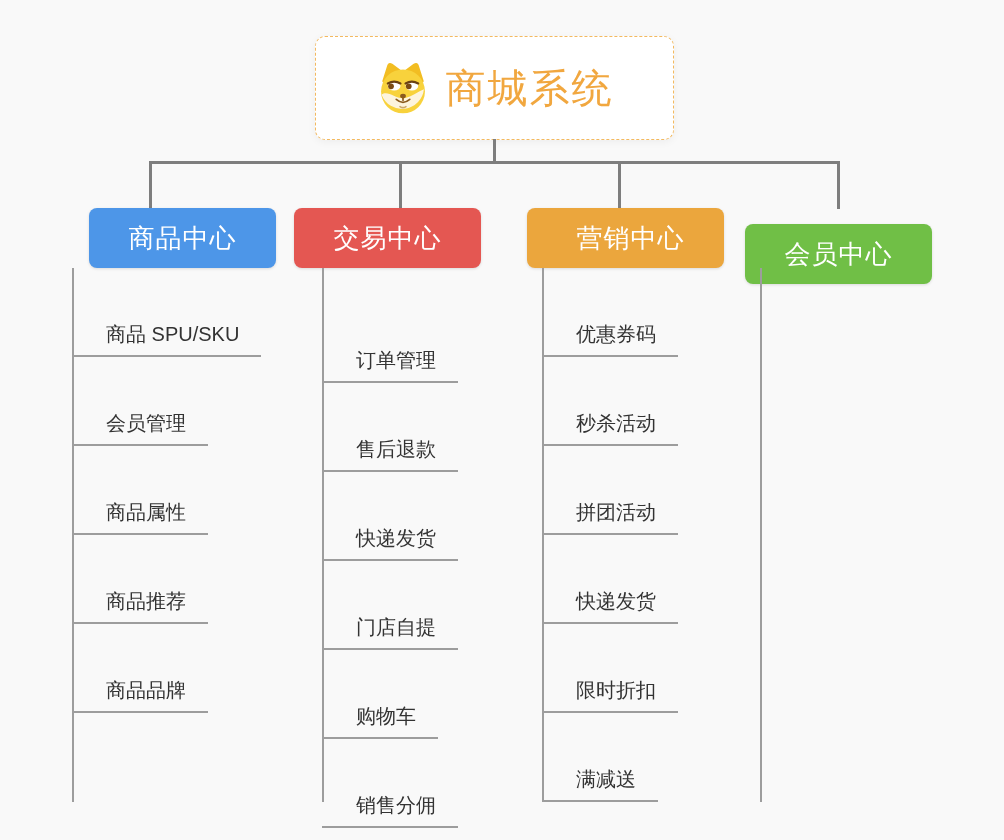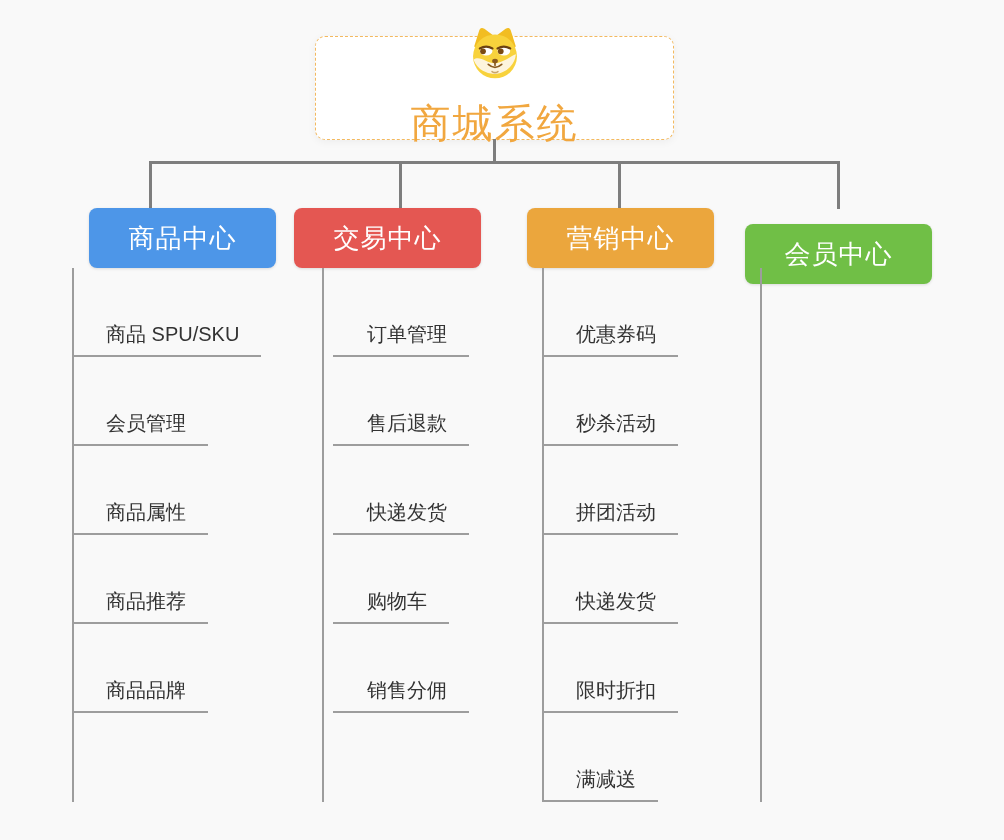--- a/index.html
+++ b/index.html
@@ -14,21 +14,20 @@
   body{font-family:"Liberation Sans","DejaVu Sans",sans-serif;background:var(--bg);}
   .canvas{position:relative;width:1004px;height:840px;background:var(--bg);overflow:hidden;}
 
   
   .root-node{
     position:absolute;left:315px;top:36px;width:359px;height:104px;
     background:#ffffff;border:1px dashed var(--root-border);border-radius:10px;
     box-shadow:0 2px 8px rgba(0,0,0,0.05);
     display:flex;align-items:center;justify-content:center;gap:16px;
     box-sizing:border-box;
-    flex-direction:column;
   }
   .root-title{
     font-size:40px;color:var(--root-text);letter-spacing:2px;font-weight:400;
     white-space:nowrap;
   }
   .root-icon{width:54px;height:54px;flex:0 0 auto;}
 
   
   .conn{position:absolute;background:var(--connector);}
   .conn-root-drop{left:493px;top:139px;width:3px;height:25px;}
@@ -38,29 +37,29 @@
   .conn-drop-3{left:618px;top:161px;width:3px;height:48px;}
   .conn-drop-4{left:837px;top:161px;width:3px;height:48px;}
 
   
   .branch-box{
     position:absolute;top:208px;width:187px;height:60px;border-radius:8px;
     color:#ffffff;font-size:26px;font-weight:400;letter-spacing:1px;
     display:flex;align-items:center;justify-content:center;
     box-shadow:0 1px 3px rgba(0,0,0,0.12);
   }
-  .bb-1{left:57px;margin-left:32px;}  .bb-2{left:294px;}  .bb-3{left:527px;}  .bb-4{left:745px;margin-top:16px;}
+  .bb-1{left:57px;margin-left:32px;}  .bb-2{left:294px;}  .bb-3{left:527px;padding-left:10px;}  .bb-4{left:745px;margin-top:16px;}
 
   
   .spine{position:absolute;top:268px;width:2px;height:534px;background:var(--underline);}
   .sp-1{left:72px;} .sp-2{left:322px;} .sp-3{left:542px;} .sp-4{left:760px;}
 
   
   .children{position:absolute;top:268px;text-align:center;}
-  .ch-1{left:72px;} .ch-2{left:333px;} .ch-3{left:542px;} .ch-4{left:760px;}
+  .ch-1{left:72px;} .ch-2{left:322px;margin-top:26px;} .ch-3{left:542px;} .ch-4{left:760px;}
   .leaf-row{height:89px;display:flex;align-items:flex-end;}
   .leaf-label{
     display:inline-block;white-space:nowrap;
     font-size:20px;color:var(--leaf-text);
     padding:0 22px 7px 34px;
     border-bottom:2px solid var(--underline);
   }
 </style>
 </head>
 <body>
@@ -125,20 +124,23 @@
       <div class="leaf-row">
         <span class="leaf-label">订单管理</span>
       </div>
       <div class="leaf-row">
         <span class="leaf-label">售后退款</span>
       </div>
       <div class="leaf-row">
         <span class="leaf-label">快递发货</span>
       </div>
       <div class="leaf-row">
+        <span class="leaf-label">门店自提</span>
+      </div>
+      <div class="leaf-row">
         <span class="leaf-label">购物车</span>
       </div>
       <div class="leaf-row">
         <span class="leaf-label">销售分佣</span>
       </div>
     </div>
 
   <div class="branch-box bb-3" style="background: rgb(235, 166, 61);">营销中心</div>
   <div class="spine sp-3"></div>
   <div class="children ch-3">

